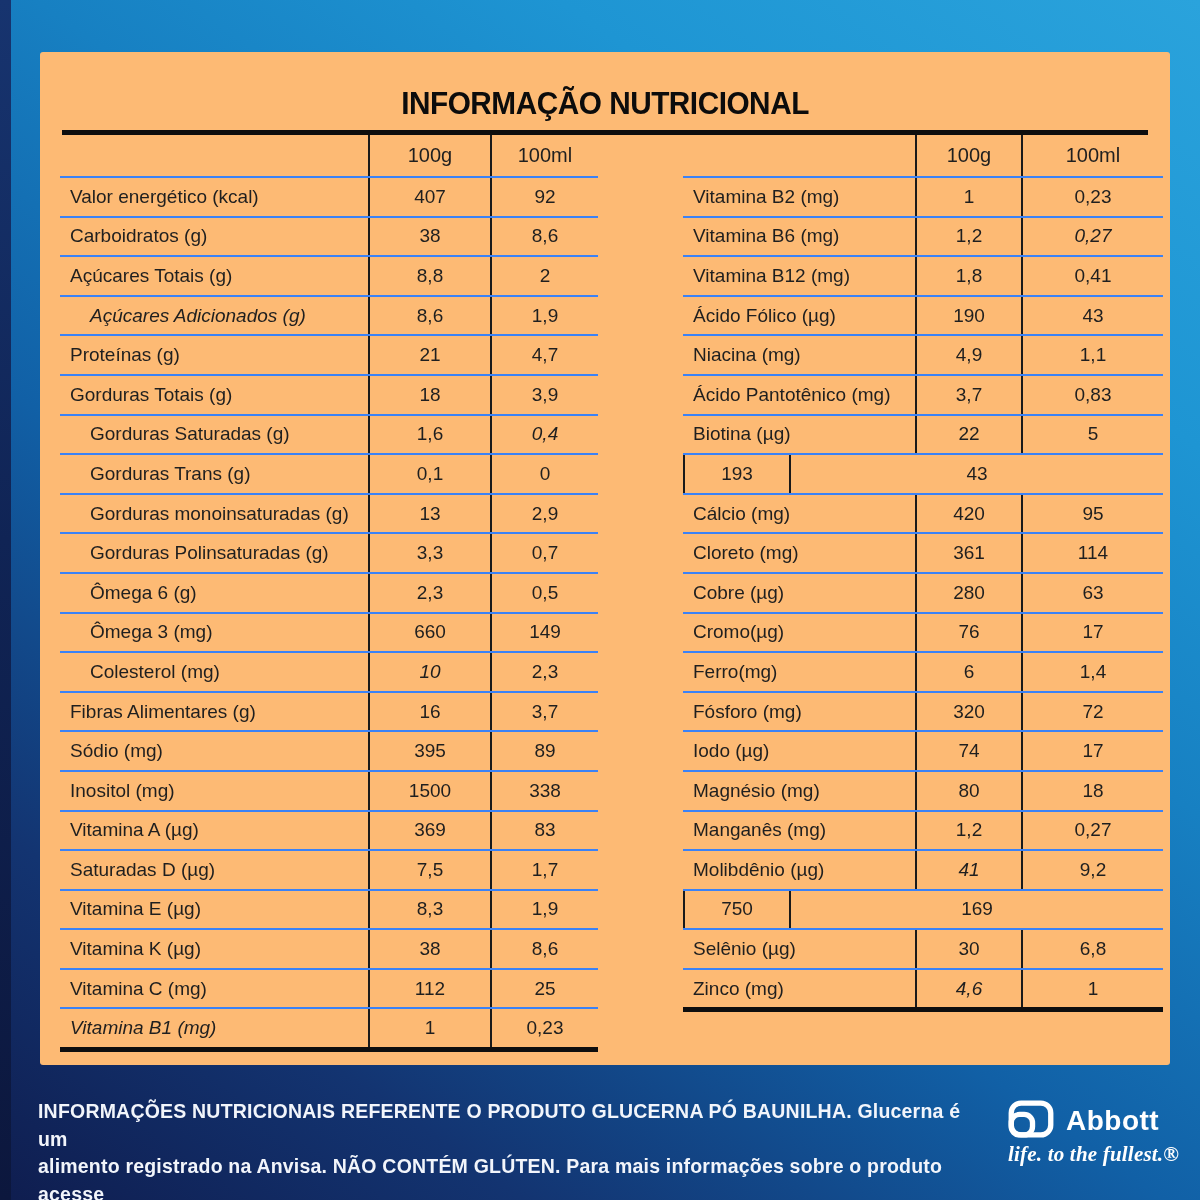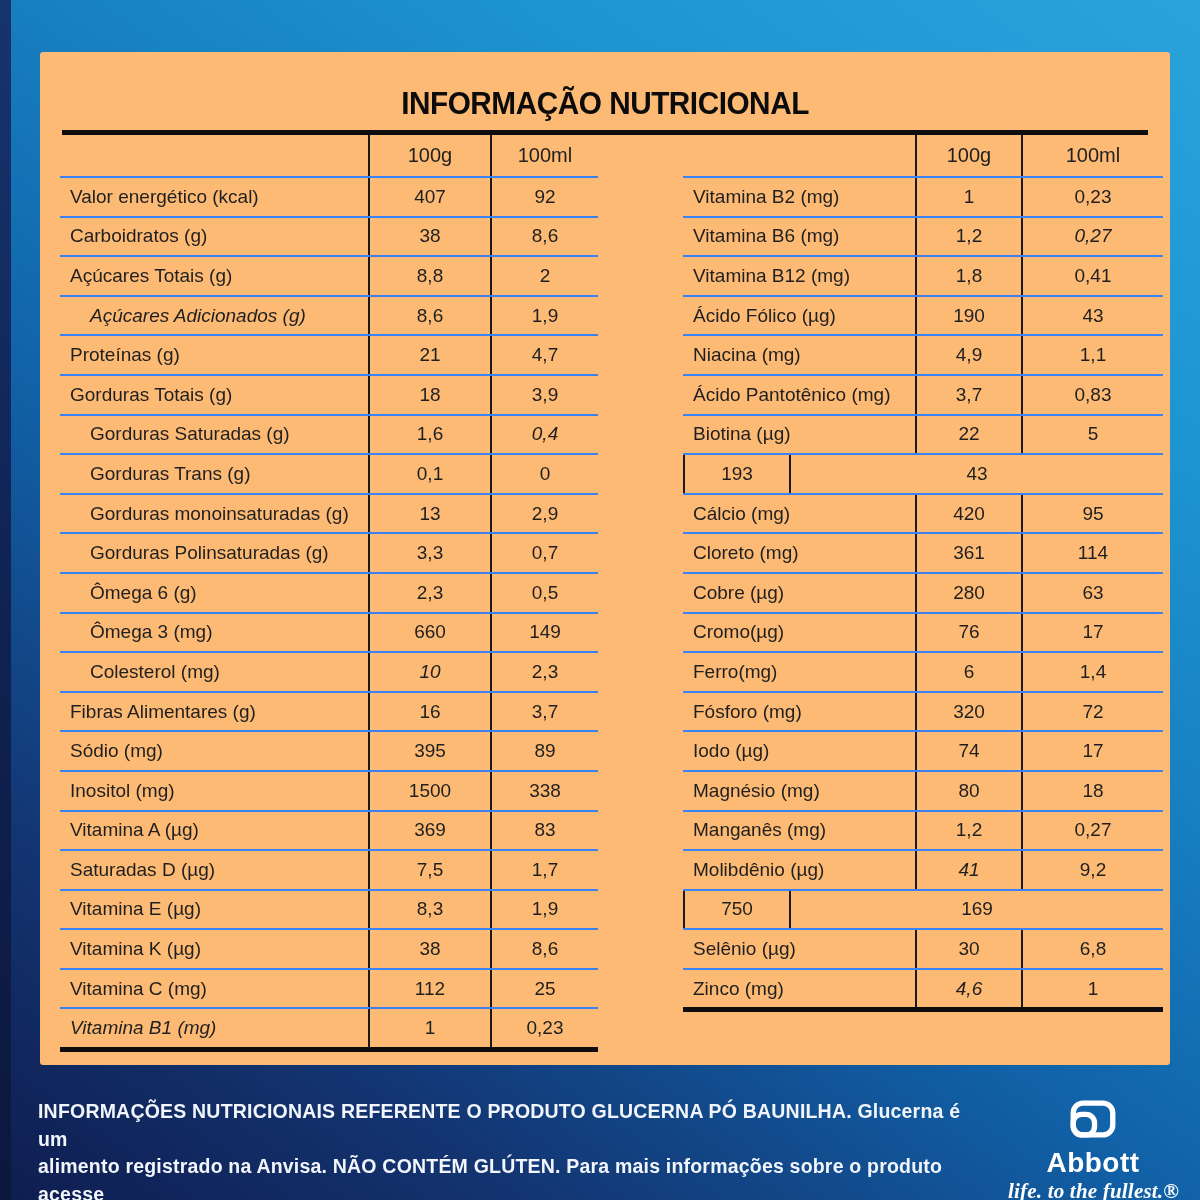--- a/index.html
+++ b/index.html
@@ -42,21 +42,21 @@
   .right .lbl{flex:0 0 232px;text-align:right;}
   .right .g{flex:0 0 106px;}
   .right .ml{flex:1 1 auto;}
   .hrow .cell{font-size:20px;color:#1f1f1f;justify-content:center;}
   .hrow .lbl{justify-content:flex-start;}
   .legal{
     position:absolute;left:38px;top:1098px;width:930px;
     color:#f2f5fb;font-size:19.5px;line-height:27.5px;font-weight:700;letter-spacing:.2px;
   }
   .brand{position:absolute;left:1008px;top:1100px;width:170px;color:#fff;}
-  .brand-top{display:flex;align-items:center;gap:5px;flex-direction:column;}
+  .brand-top{display:flex;align-items:center;gap:12px;}
   .brand-word{font-size:28px;font-weight:700;letter-spacing:.5px;}
   .tagline{
     font-family:"Liberation Serif",serif;font-style:italic;font-weight:700;
     font-size:21px;white-space:nowrap;letter-spacing:.2px;
   }
 </style>
 </head>
 <body>
 
 <div class="edge-strip"></div>

